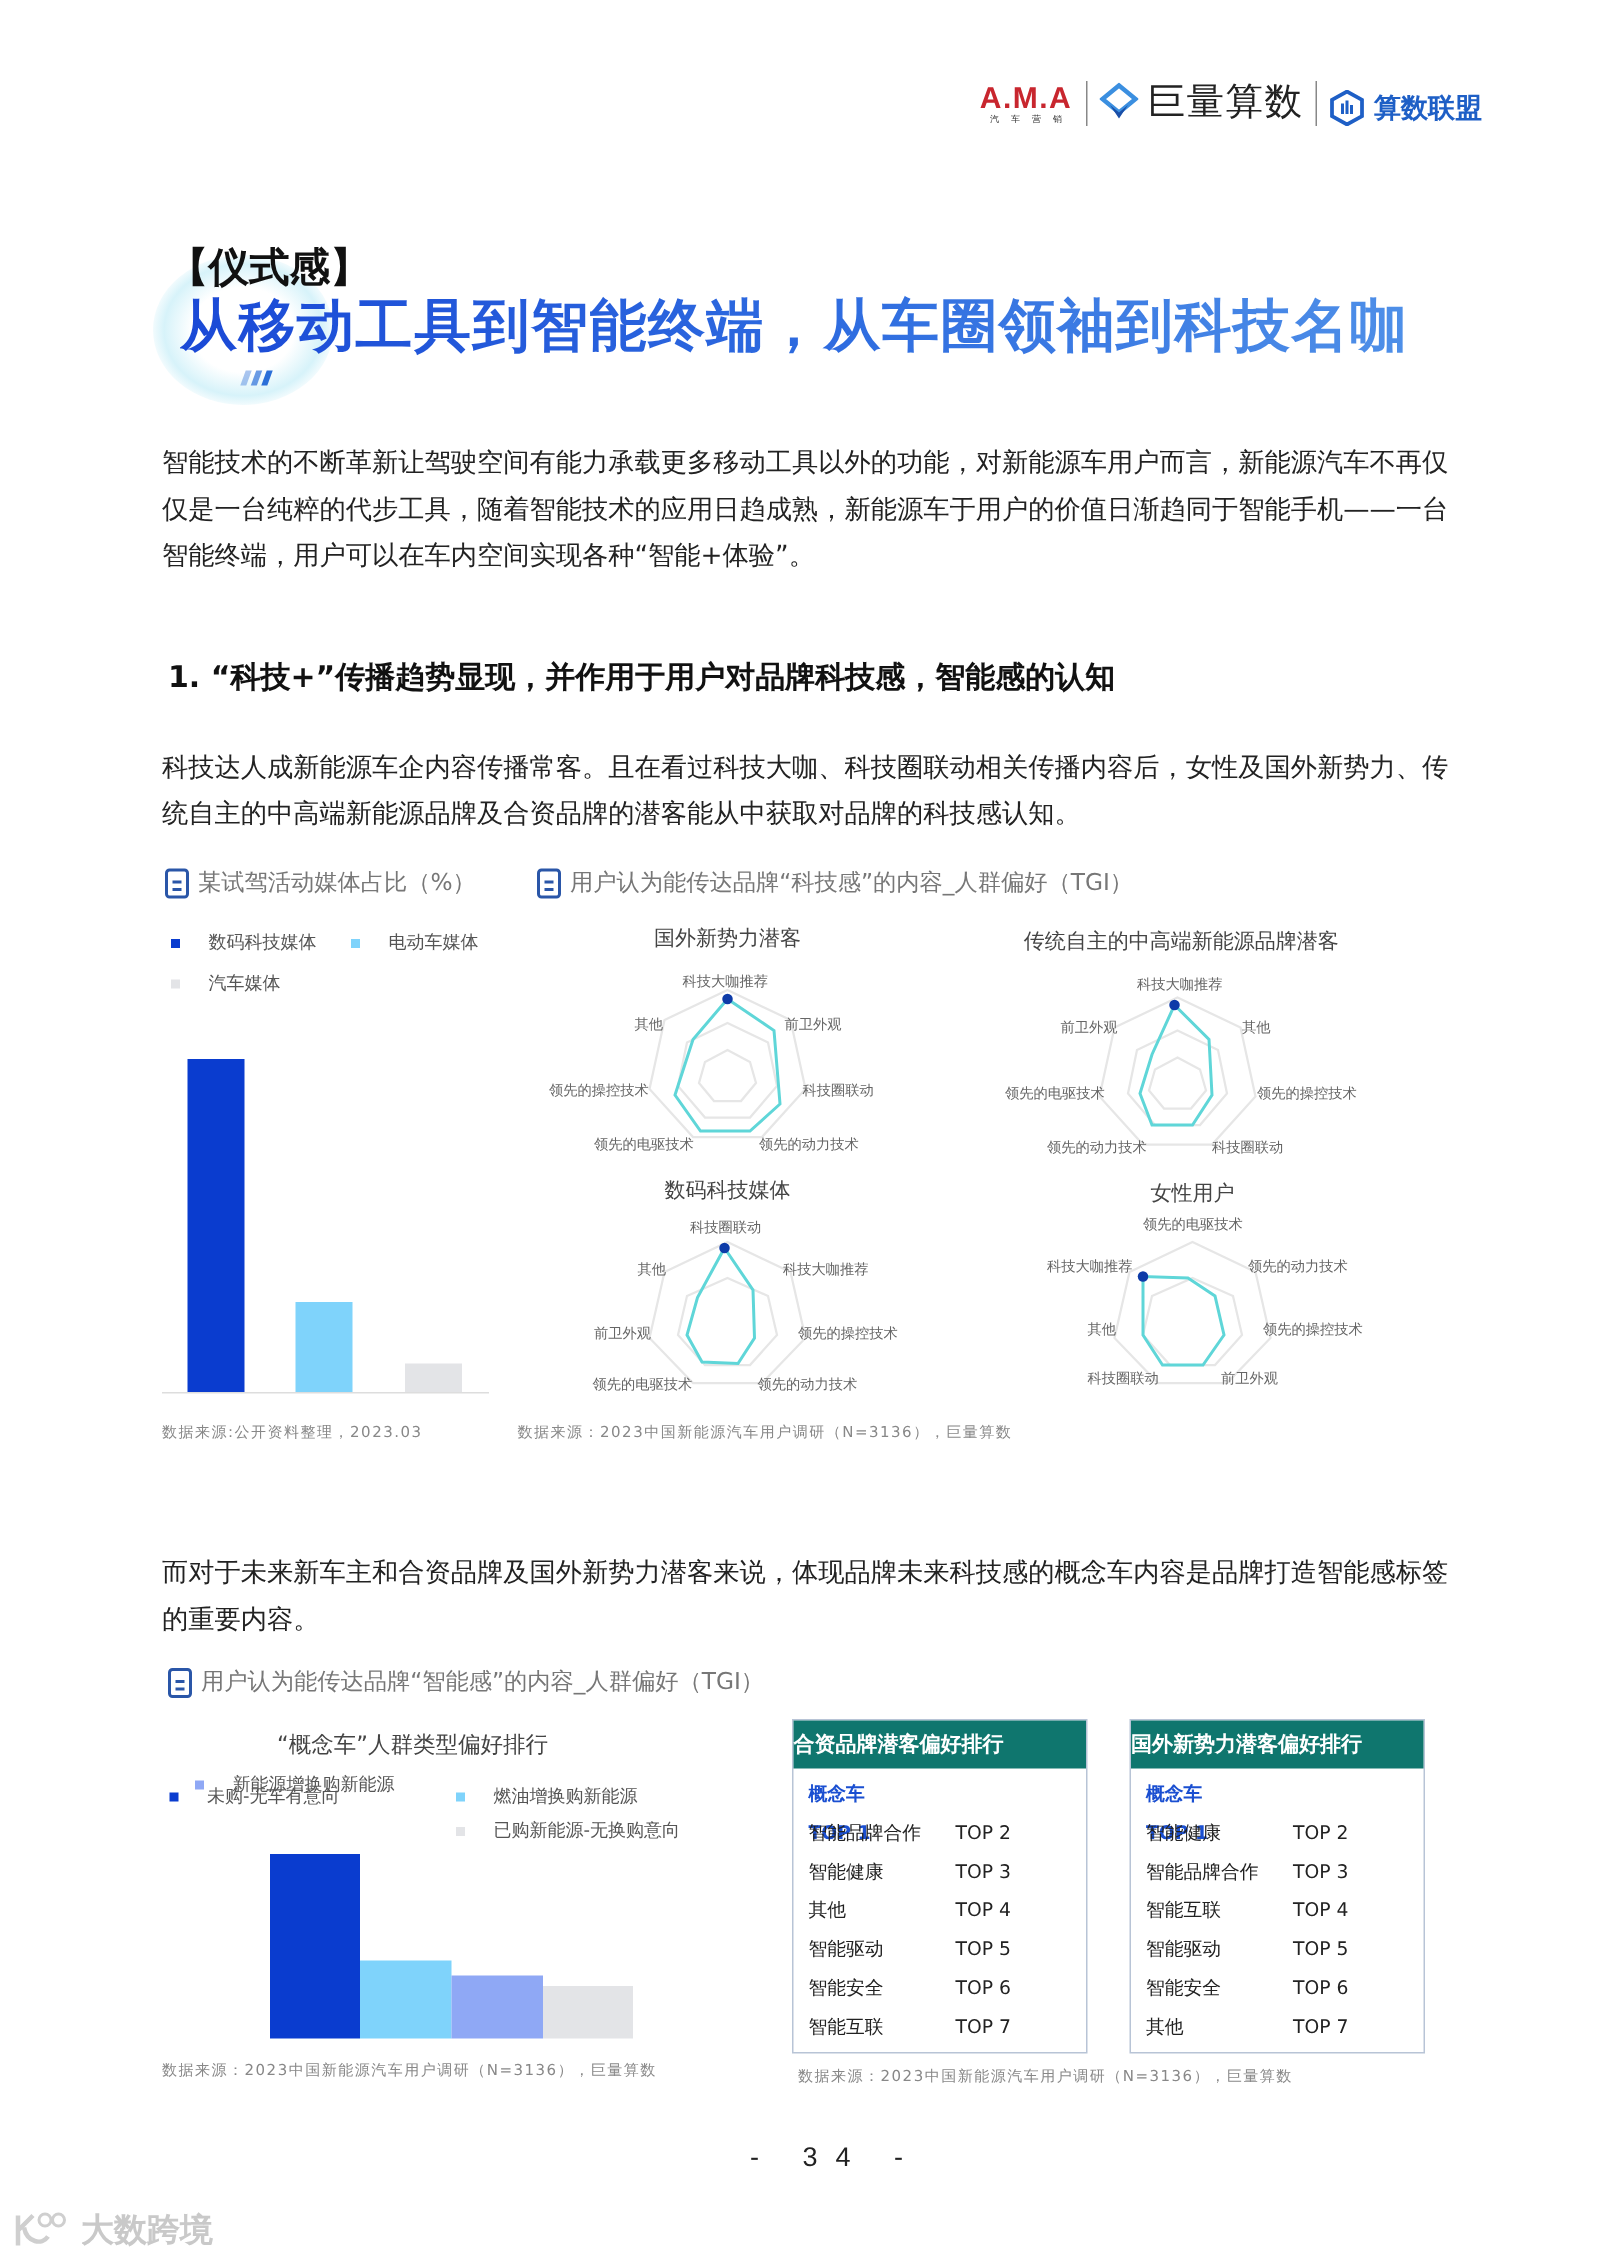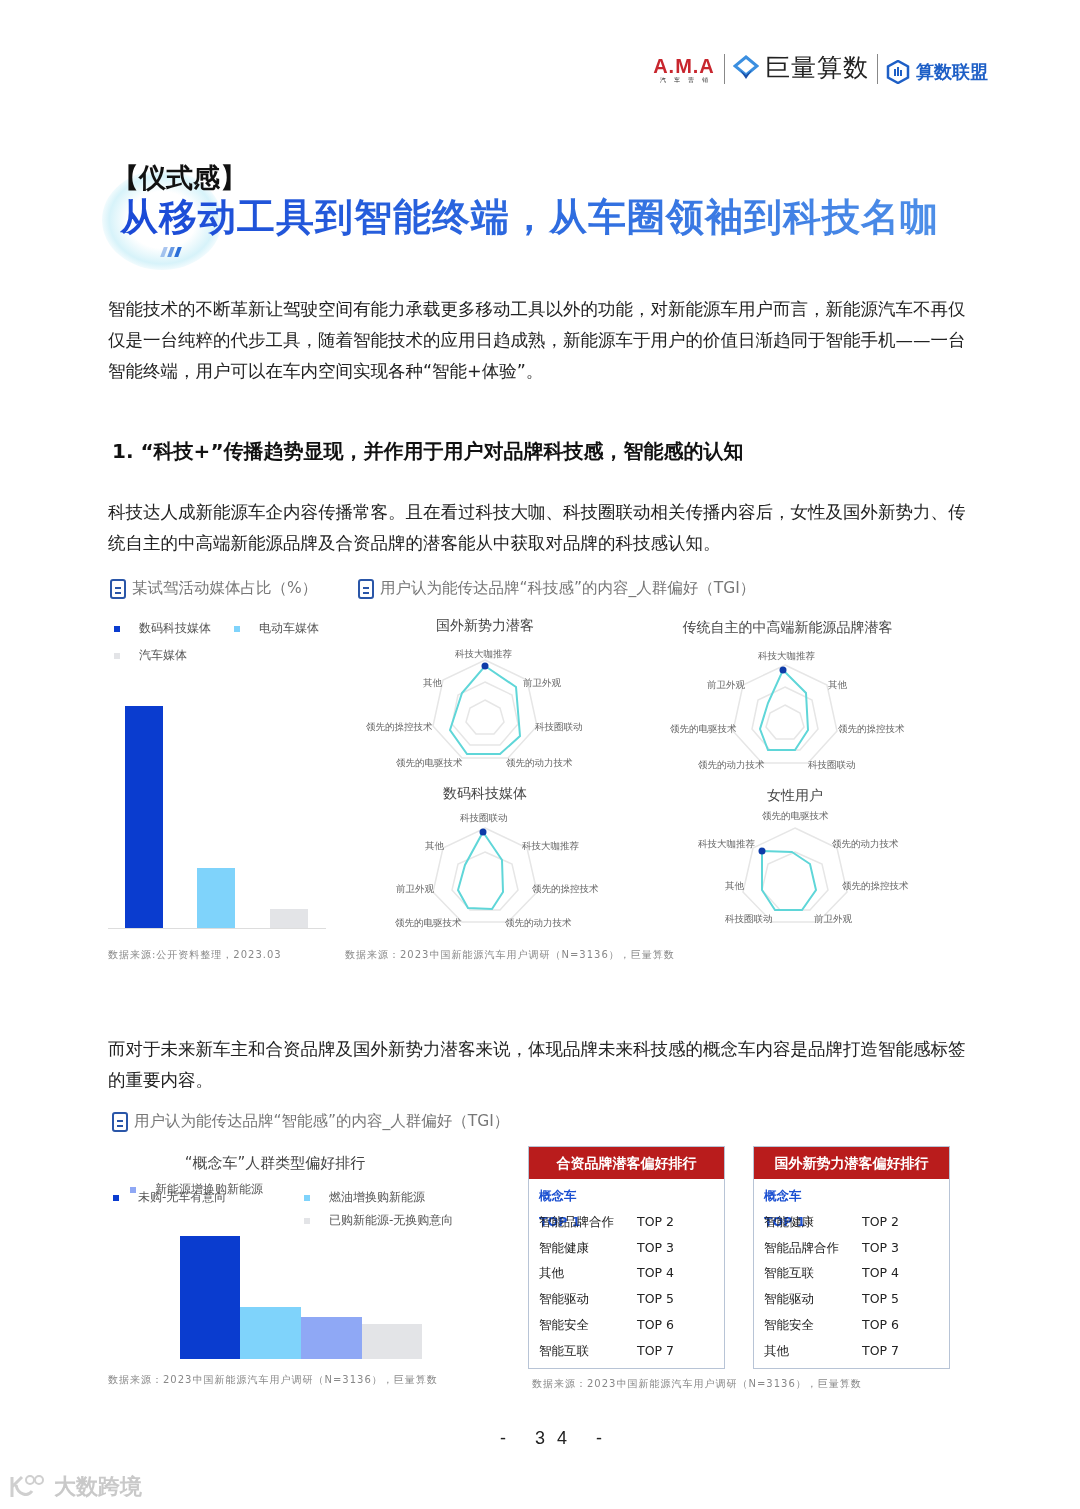--- a/index.html
+++ b/index.html
@@ -47,21 +47,21 @@
 
   .bar { position: absolute; bottom: 0; }
   .axis { position: absolute; height: 1px; background: #ddd; }
 
   .source { font-size: 10px; color: #888; letter-spacing: 1px; }
 
   .radar-title { font-size: 14px; color: #444; text-align: center; }
   .radar-lbl { position: absolute; font-size: 9.5px; color: #666; white-space: nowrap; }
 
   .rank-table { position: absolute; border: 1px solid #b8c4d6; background: #fff; }
-  .rank-head { background: #b91c1c; color: #fff; font-weight: bold; font-size: 14px; text-align: center; height: 32px; line-height: 32px; }
+  .rank-head { background: #0f766e; color: #fff; font-weight: bold; font-size: 14px; height: 32px; line-height: 32px; }
   .rank-row { display: flex; font-size: 12.5px; color: #222; height: 25.8px; line-height: 25.8px; padding-left: 10px; }
   .rank-row .n { width: 98px; }
   .rank-row.top { color: #1a4fd1; font-weight: bold; flex-direction: column; }
 
   .pageno { top: 1428px; left: 500px; font-size: 18px; color: #222; letter-spacing: 12px; font-family: Liberation Sans, sans-serif; }
   .watermark { top: 1472px; left: 8px; font-size: 22px; color: #c9c9c9; display: flex; align-items: center; gap: 6px; font-weight: bold; }
 </style>
 </head>
 <body>
 

